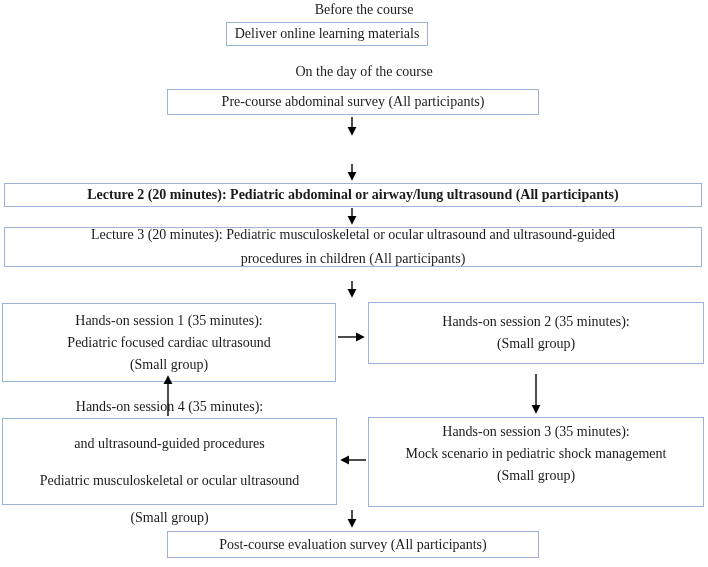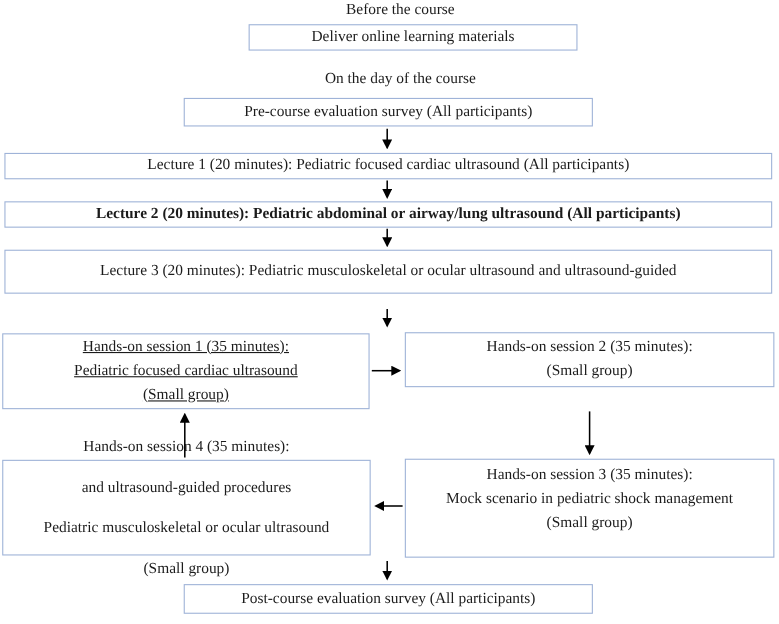--- a/index.html
+++ b/index.html
@@ -39,49 +39,47 @@
     pointer-events:none;
   }
 </style>
 </head>
 <body>
 
 <div class="canvas">
 
   <div class="heading" style="top:1px;">Before the course</div>
 
-  <div class="box" style="left:226px;top:22px;width:299px;height:24px;">
+  <div class="box" style="left:226px;top:22px;width:202px;height:24px;">
     <span class="ln">Deliver online learning materials</span>
   </div>
 
   <div class="heading" style="top:63px;">On the day of the course</div>
 
   <div class="box" style="left:167px;top:89px;width:372px;height:26px;">
-    <span class="ln">Pre-course evaluation survey (All participants)</span>
+    <span class="ln">Pre-course abdominal survey (All participants)</span>
   </div>
 
-  <div class="box" style="left:4px;top:139px;width:698px;height:24px;">
-    <span class="ln">Lecture 1 (20 minutes): Pediatric focused cardiac ultrasound (All participants)</span>
-  </div>
 
   <div class="box" style="left:4px;top:183px;width:698px;height:24px;font-weight:bold;">
     <span class="ln">Lecture 2 (20 minutes): Pediatric abdominal or airway/lung ultrasound (All participants)</span>
   </div>
 
   <div class="box lec3" style="left:4px;top:227px;width:698px;height:40px;">
     <span class="ln">Lecture 3 (20 minutes): Pediatric musculoskeletal or ocular ultrasound and ultrasound-guided</span>
+    <span class="ln">procedures in children (All participants)</span>
   </div>
 
-  <div class="box sess" style="left:2px;top:303px;width:334px;height:69px;text-decoration:underline;">
+  <div class="box sess" style="left:2px;top:303px;width:334px;height:79px;">
     <span class="ln">Hands-on session 1 (35 minutes):</span>
     <span class="ln">Pediatric focused cardiac ultrasound</span>
     <span class="ln">(Small group)</span>
   </div>
 
-  <div class="box sess" style="left:368px;top:302px;width:336px;height:50px;">
+  <div class="box sess" style="left:368px;top:302px;width:336px;height:62px;">
     <span class="ln">Hands-on session 2 (35 minutes):</span>
     <span class="ln">(Small group)</span>
   </div>
 
   <div class="box sess sess4" style="left:2px;top:418px;width:335px;height:87px;">
     <span class="ln">Hands-on session 4 (35 minutes):</span>
     <span class="ln">and ultrasound-guided procedures</span>
     <span class="ln">Pediatric musculoskeletal or ocular ultrasound</span>
     <span class="ln">(Small group)</span>
   </div>

